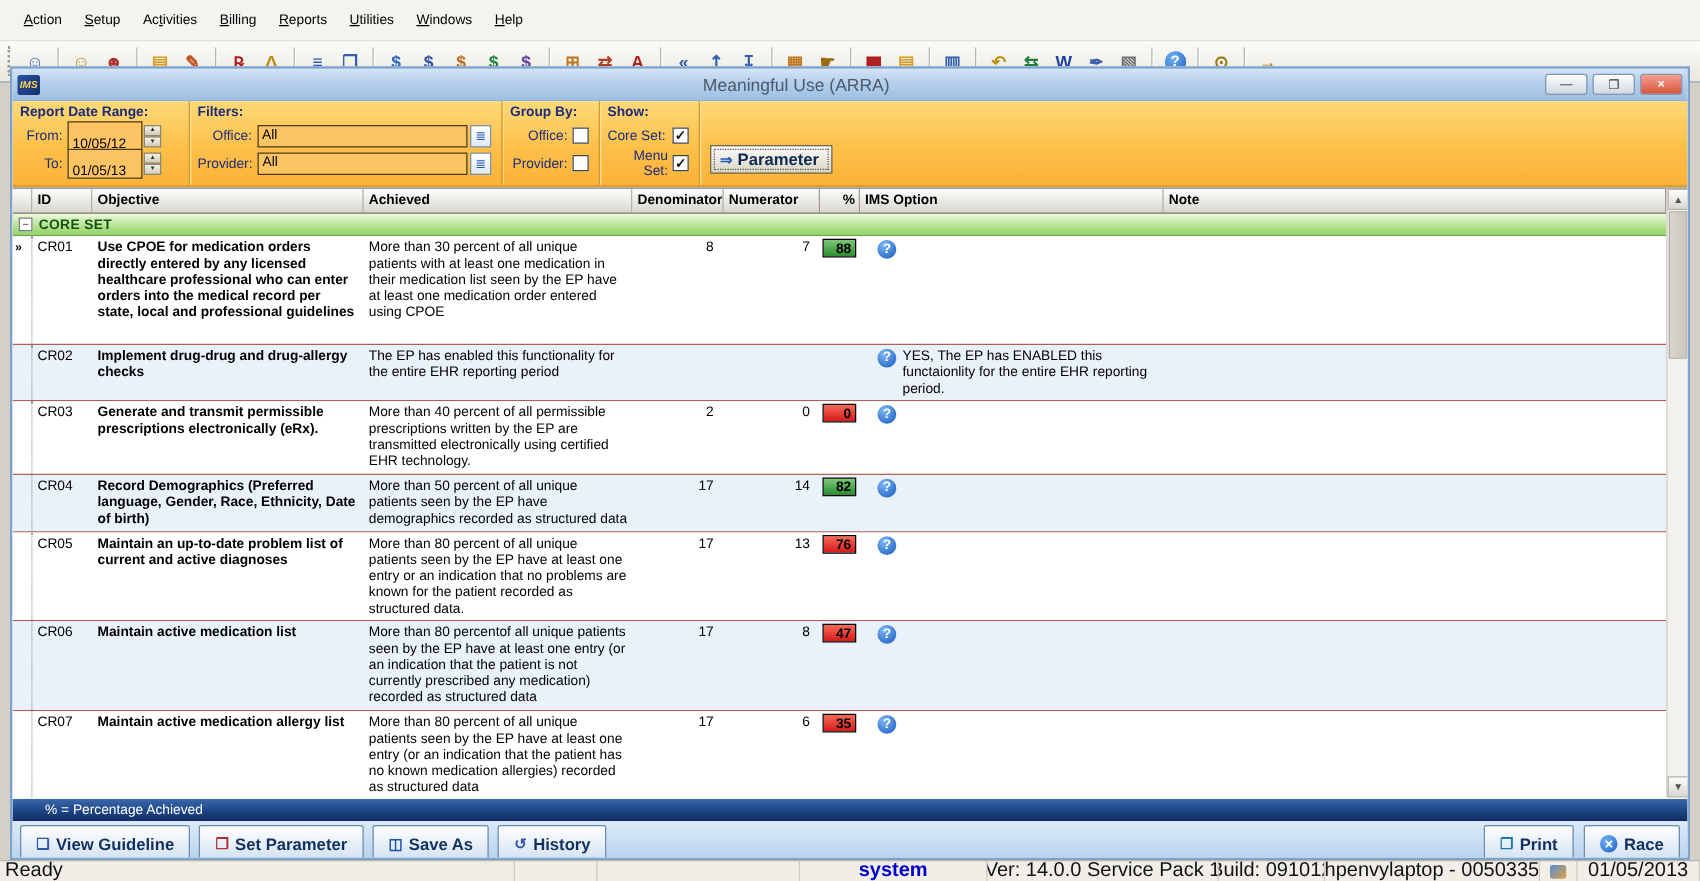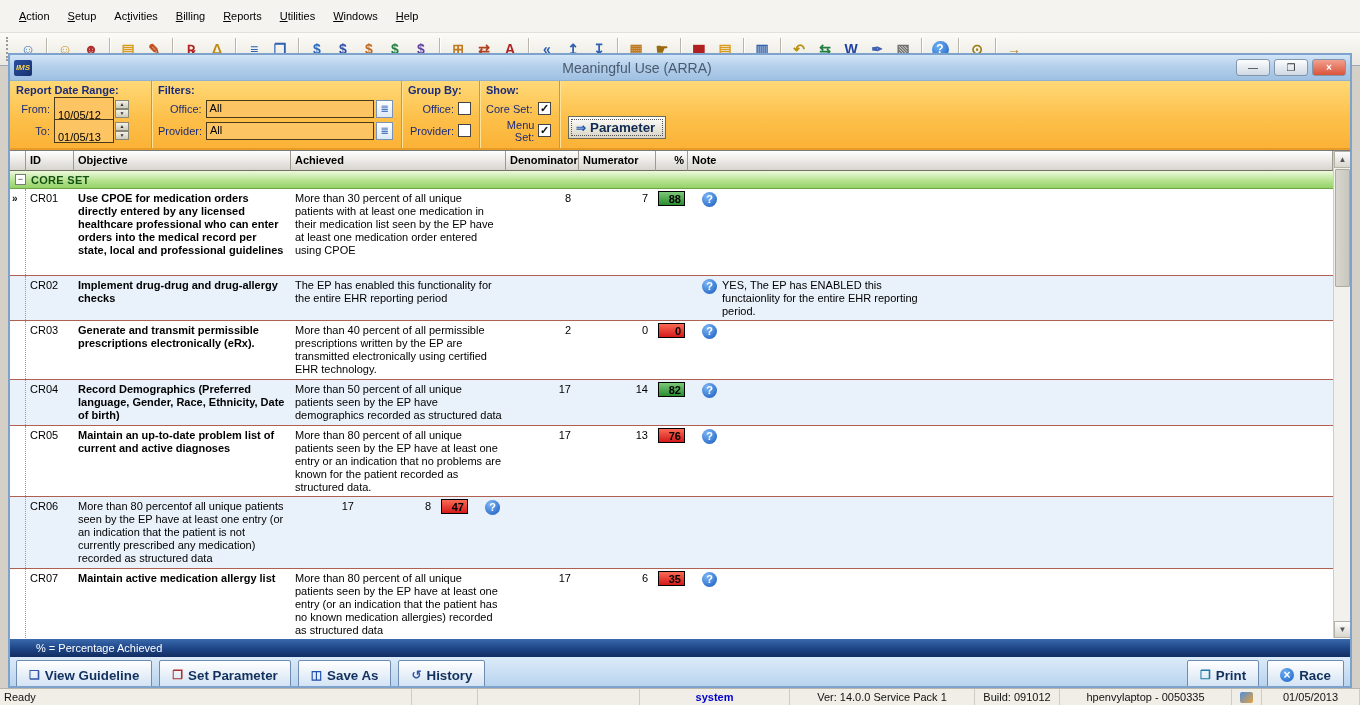--- a/index.html
+++ b/index.html
@@ -80,21 +80,21 @@
 
   
   .pctbar { height:19px; background:linear-gradient(180deg,#3a69ad 0%,#1d4485 55%,#122d61 100%); color:#fff; display:flex; align-items:center; padding-left:26px; border-top:1px solid #fff; }
   .btnbar { height:29px; background:linear-gradient(180deg,#dcebf9,#b9d4ee); display:flex; padding:3px 6px 0 6px; overflow:hidden; }
   .bb-left { display:flex; gap:7px; }
   .bb-right { margin-left:auto; display:flex; gap:8px; }
   .bbtn { display:flex; align-items:center; gap:5px; height:30px; padding:0 12px; background:linear-gradient(180deg,#ffffff,#cfe0f2); border:1px solid #6f8cb0; border-radius:2px; font-weight:bold; color:#12305e; cursor:pointer; }
   .bbtn .bi { font-size:12px; }
 
   
-  .statusbar { position:absolute; left:0; bottom:0; width:1360px; height:17px; background:#f0eee7; border-top:1px solid #b8b5ab; display:flex; align-items:stretch; font-size:11px; }
+  .statusbar { position:absolute; left:0; bottom:0; width:1360px; height:17px; background:#f0eee7; border-top:1px solid #b8b5ab; display:flex; align-items:stretch; font-size:16px; }
   .scell { border-right:1px solid #cfccc2; display:flex; align-items:center; justify-content:center; padding:0 3px; color:#111; white-space:nowrap; overflow:hidden; }
   .scell.left { justify-content:flex-start; padding-left:4px; }
   .scell.user { color:#0000cf; font-weight:bold; }
   .s-ico { width:13px; height:11px; background:linear-gradient(135deg,#4f8edb,#e8a13a); border-radius:2px; }
 </style>
 </head>
 <body>
 
 <div class="menubar" id="menubar">
     <span class="menu-item"><u>A</u>ction</span>
@@ -341,20 +341,21 @@
   <div class="gridwrap">
     <div class="gridbody" id="gridbody">
         <div class="ghead">
           <div class="gh c-rowhdr"></div>
           <div class="gh c-id">ID</div>
           <div class="gh c-obj">Objective</div>
           <div class="gh c-meas">Achieved</div>
           <div class="gh c-den">Denominator</div>
           <div class="gh c-num">Numerator</div>
           <div class="gh c-pct r">%</div>
+          <div class="gh c-ims">IMS Option</div>
           <div class="gh c-note">Note</div>
         </div>
         <div class="grouprow">
           <span class="expander">−</span>
           <span class="grouplabel">CORE SET</span>
         </div>
         <div class="grow" style="min-height: 87px;">
           <div class="gc rowhdr c-rowhdr">»</div>
           <div class="gc c-id">CR01</div>
           <div class="gc obj c-obj">Use CPOE for medication orders directly entered by any licensed healthcare professional who can enter orders into the medical record per state, local and professional guidelines</div>
@@ -416,20 +417,21 @@
           <div class="gc num c-num">13</div>
           <div class="gc c-pct" style="padding: 2px 0px 0px 2px;"><span class="badge red">76</span></div>
           <div class="gc ims-cell c-ims">
             <span class="qicon">?</span>
           </div>
           <div class="gc c-note"></div>
         </div>
         <div class="grow alt" style="min-height: 72px;">
           <div class="gc rowhdr c-rowhdr"></div>
           <div class="gc c-id">CR06</div>
+          <div class="gc obj c-obj">Maintain active medication list</div>
           <div class="gc c-meas">More than 80 percentof all unique patients seen by the EP have at least one entry (or an indication that the patient is not currently prescribed any medication) recorded as structured data</div>
           <div class="gc num c-den">17</div>
           <div class="gc num c-num">8</div>
           <div class="gc c-pct" style="padding: 2px 0px 0px 2px;"><span class="badge red">47</span></div>
           <div class="gc ims-cell c-ims">
             <span class="qicon">?</span>
           </div>
           <div class="gc c-note"></div>
         </div>
         <div class="grow" style="min-height: 78px;">

